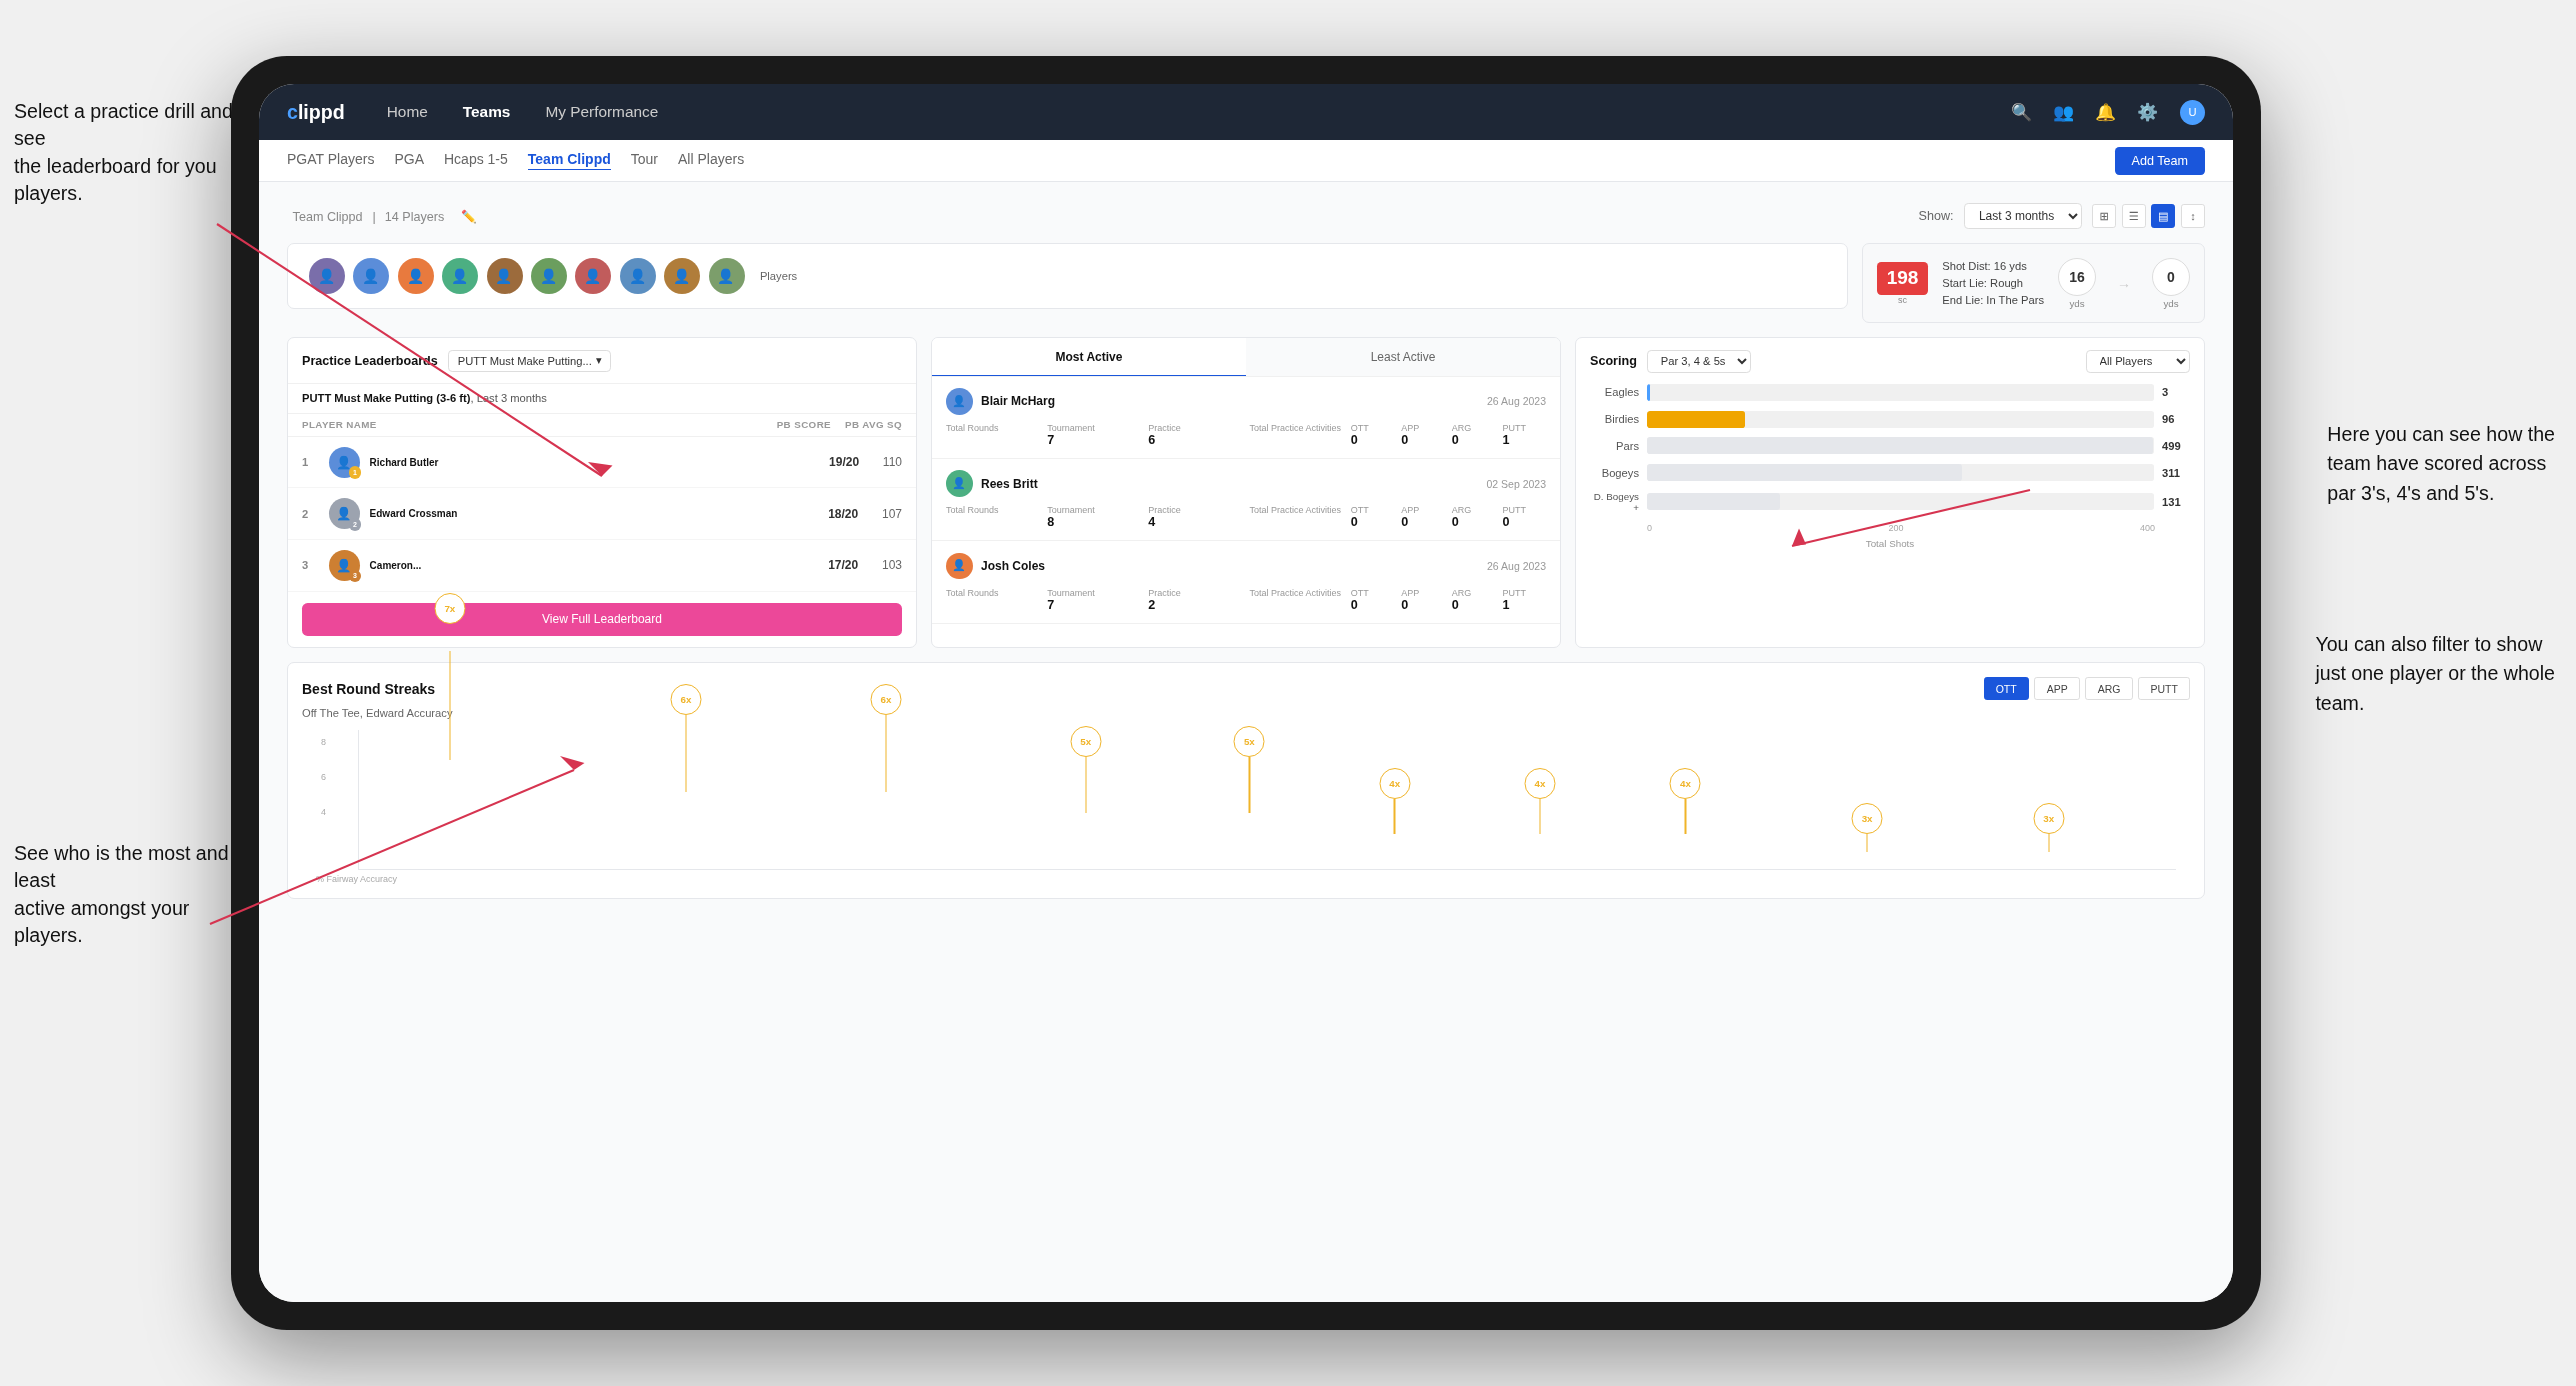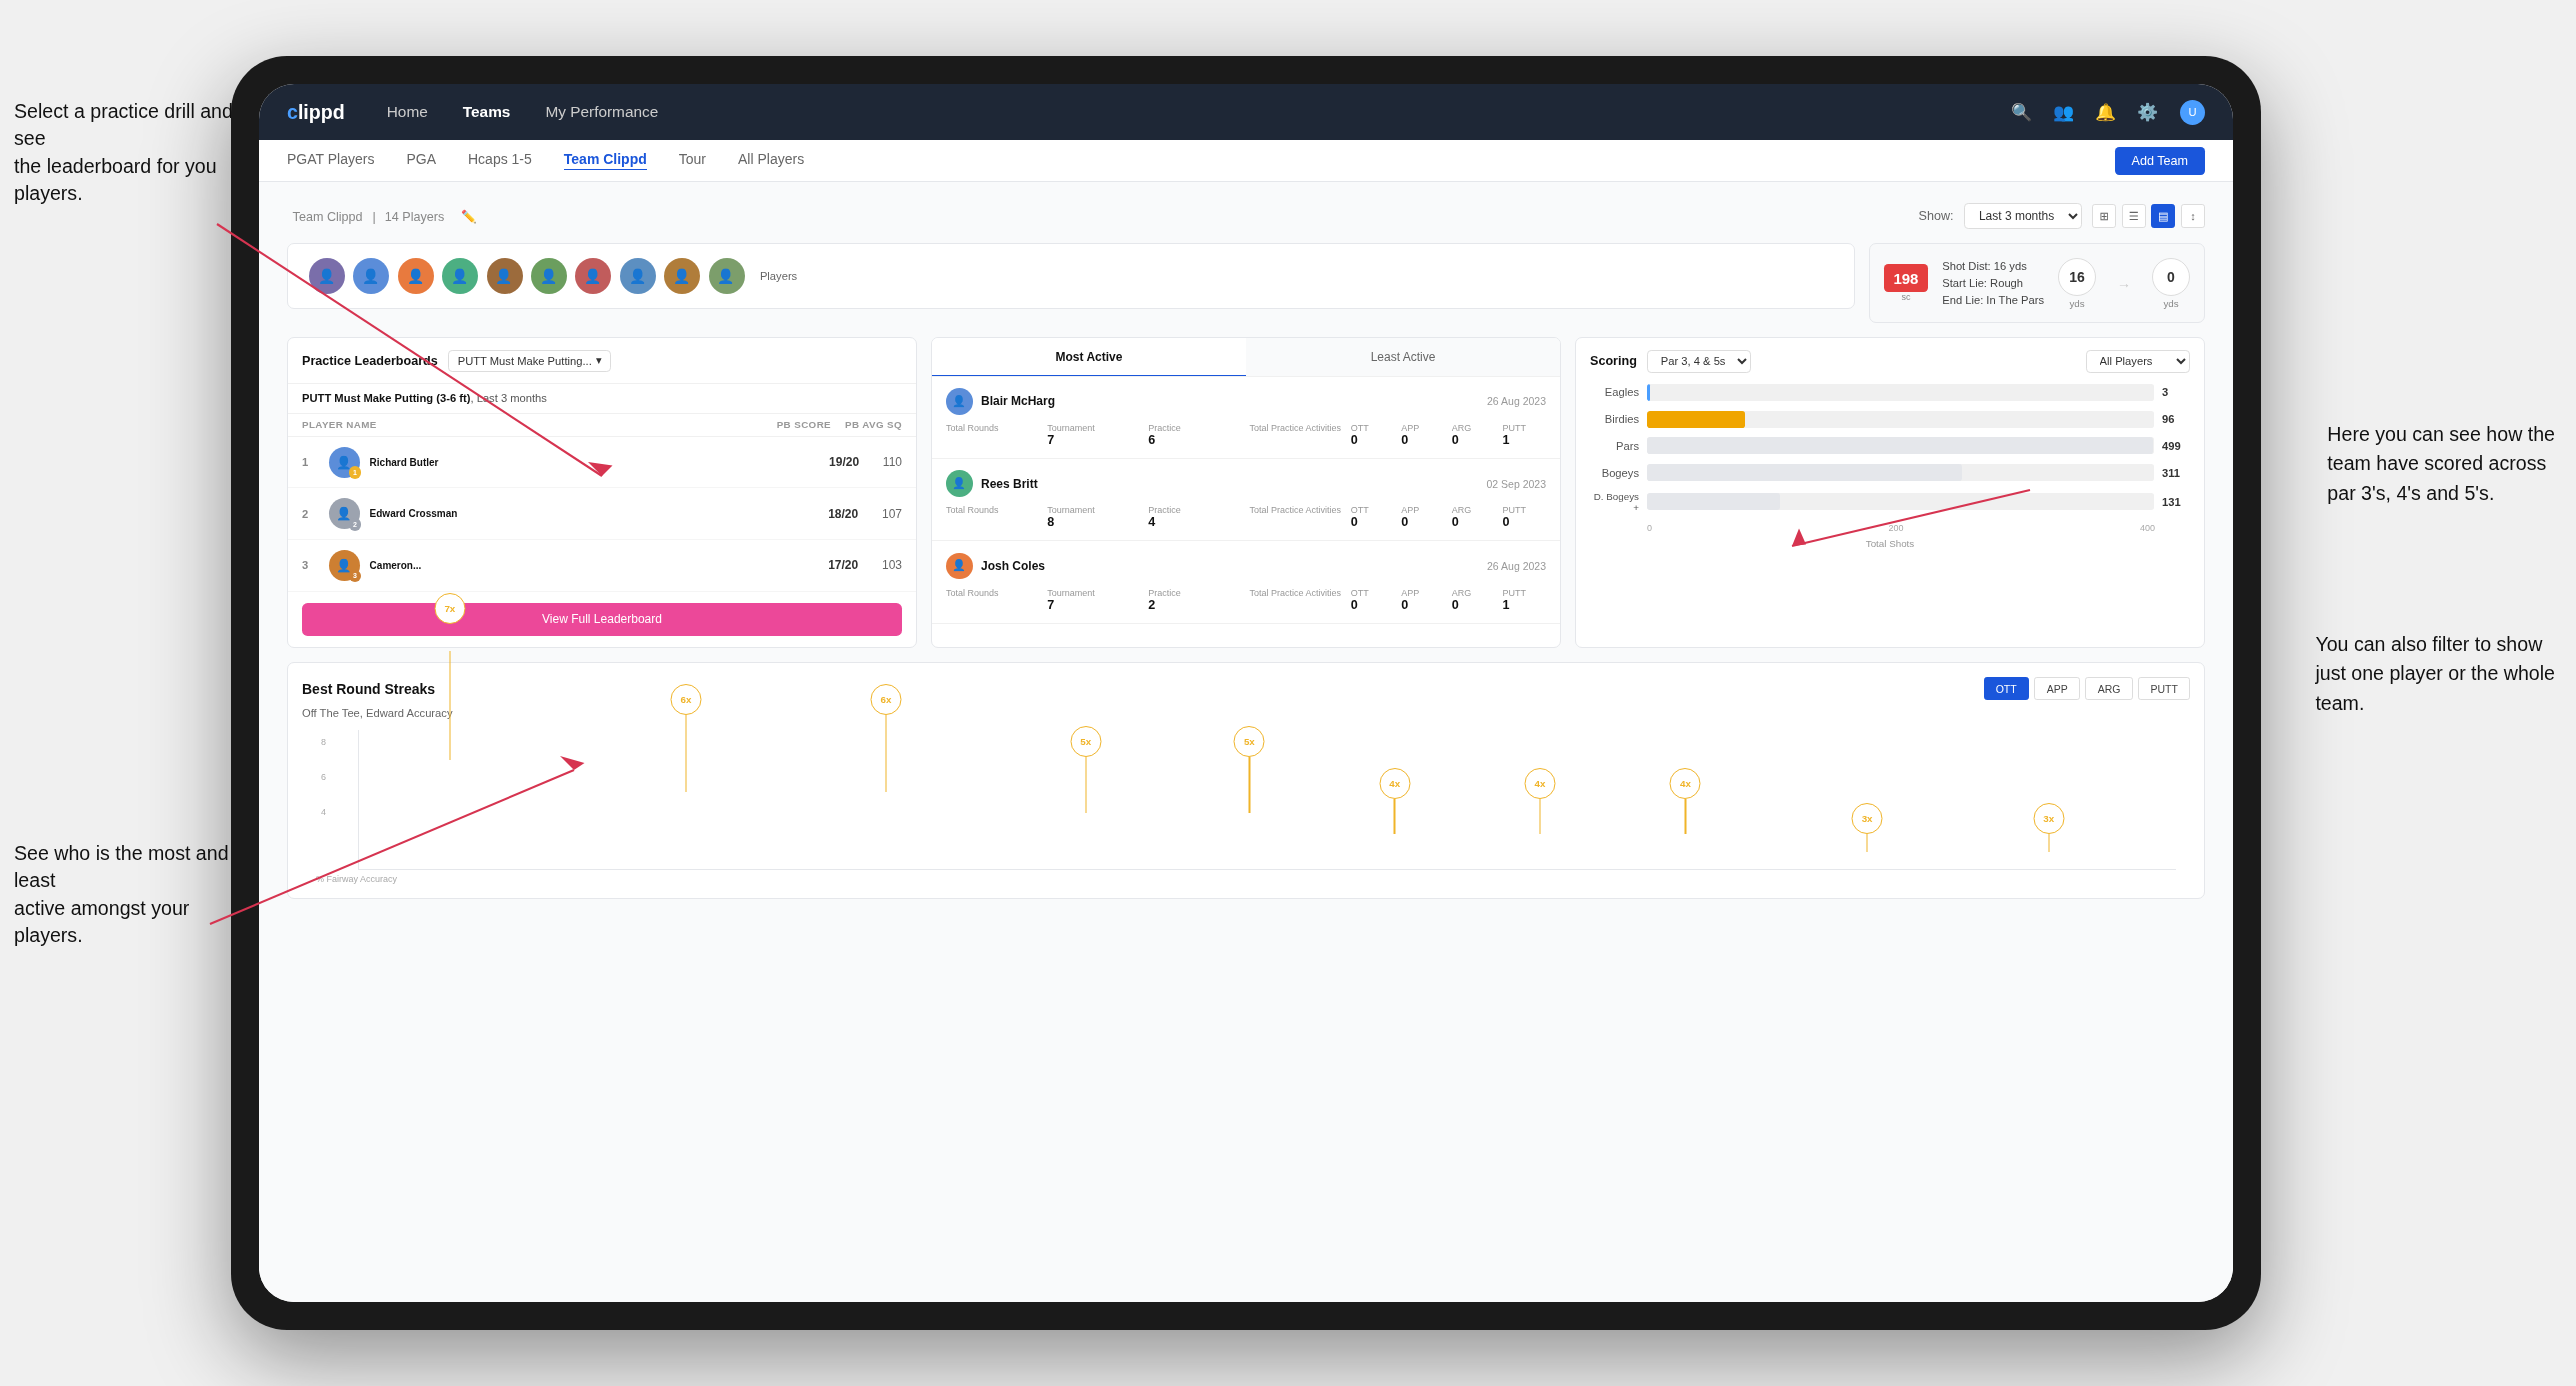--- a/index.html
+++ b/index.html
@@ -94,21 +94,21 @@
     }
 
     
     .sub-nav {
       background: #fff;
       border-bottom: 0.7px solid #e5e7eb;
       height: 42px;
       display: flex;
       align-items: center;
       padding: 0 28px;
-      gap: 32px;
+      gap: 20px;
       flex-shrink: 0;
     }
     .sub-nav-link {
       color: #666;
       font-size: 14px;
       cursor: pointer;
       padding-bottom: 2.8px;
     }
     .sub-nav-link.active {
       color: #1a56db;
@@ -221,21 +221,21 @@
       border-radius: 7px;
       padding: 11.2px 14px;
       display: flex;
       align-items: center;
       gap: 14px;
       margin-left: auto;
     }
     .shot-red-badge {
       background: #e53e3e;
       color: #fff;
-      font-size: 15px;
+      font-size: 19px;
       font-weight: 700;
       padding: 5.6px 9.8px;
       border-radius: 4.2px;
     }
     .shot-detail { font-size: 11.2px; color: #444; line-height: 1.5; }
     .shot-circles { display: flex; gap: 21px; align-items: center; }
     .shot-circle {
       width: 38px; height: 38px;
       border-radius: 50%;
       border: 1.4px solid #ddd;

